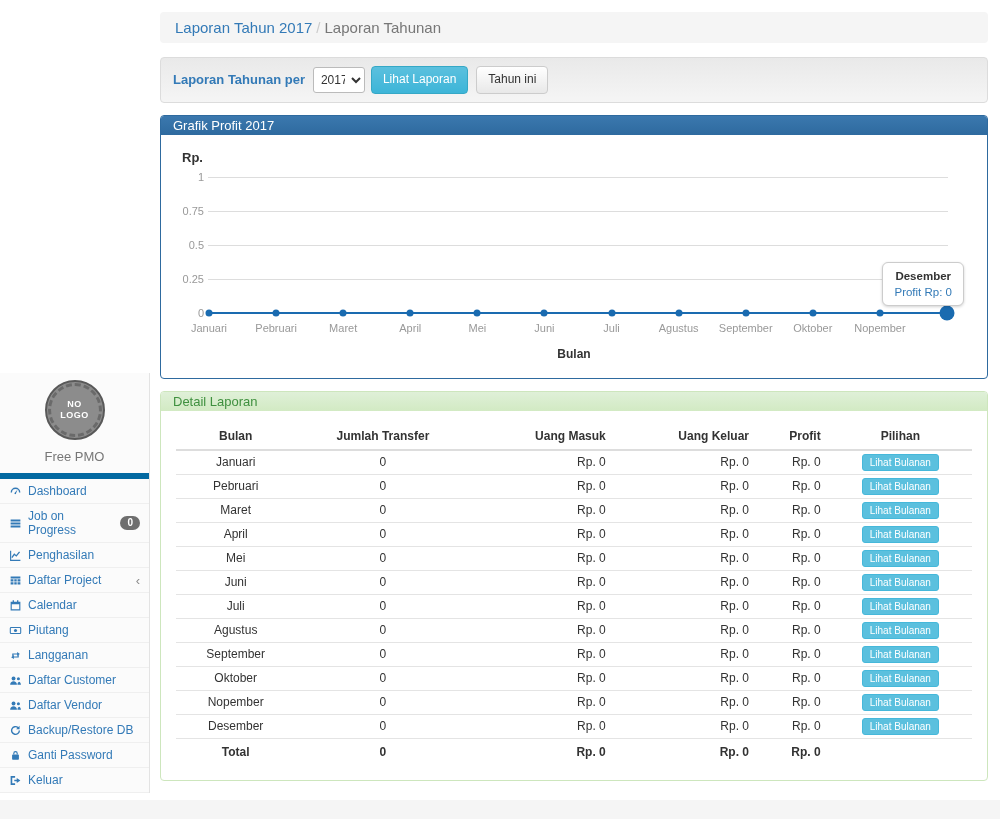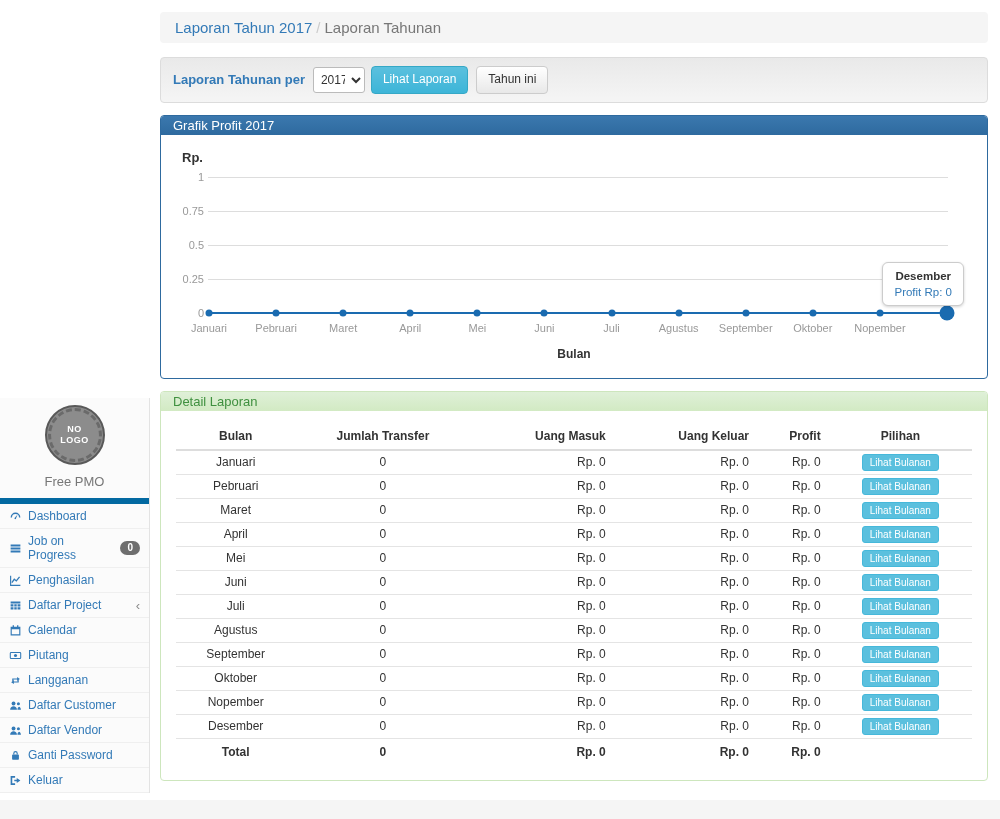--- a/index.html
+++ b/index.html
@@ -164,20 +164,28 @@
           <div class="menu-item">
             <span style="display: inline-flex;">
               <svg viewBox="0 0 16 16" fill="currentColor" style="width: 13px; height: 13px;">
                 <circle cx="5.6" cy="5.6" r="2.4"></circle>
                 <path d="M1.4 13.2c0-2.3 1.9-4.2 4.2-4.2s4.2 1.9 4.2 4.2z"></path>
                 <circle cx="11.6" cy="5.9" r="1.9"></circle>
                 <path d="M10.3 13.2c.1-1.7.9-3.1 2-3.6 1.3.3 2.3 1.8 2.4 3.6z"></path>
               </svg>
             </span>
             <span>Daftar Vendor</span>
+          </div>
+          <div class="menu-item">
+            <span style="display: inline-flex;">
+              <svg viewBox="0 0 16 16" fill="currentColor" style="width: 13px; height: 13px;">
+                <path d="M13.6 8a5.6 5.6 0 1 1-2-4.3L13 2.3V6.6H8.7l1.7-1.7A3.9 3.9 0 1 0 11.9 8z"></path>
+              </svg>
+            </span>
+            <span>Backup/Restore DB</span>
           </div>
           <div class="menu-item">
             <span style="display: inline-flex;">
               <svg viewBox="0 0 16 16" fill="currentColor" style="width: 13px; height: 13px;">
                 <path d="M5.2 6.8V5.4a2.8 2.8 0 0 1 5.6 0v1.4H9.4V5.4a1.4 1.4 0 0 0-2.8 0v1.4z"></path>
                 <rect x="3.8" y="6.8" width="8.4" height="6.4" rx="1"></rect>
               </svg>
             </span>
             <span>Ganti Password</span>
           </div>

